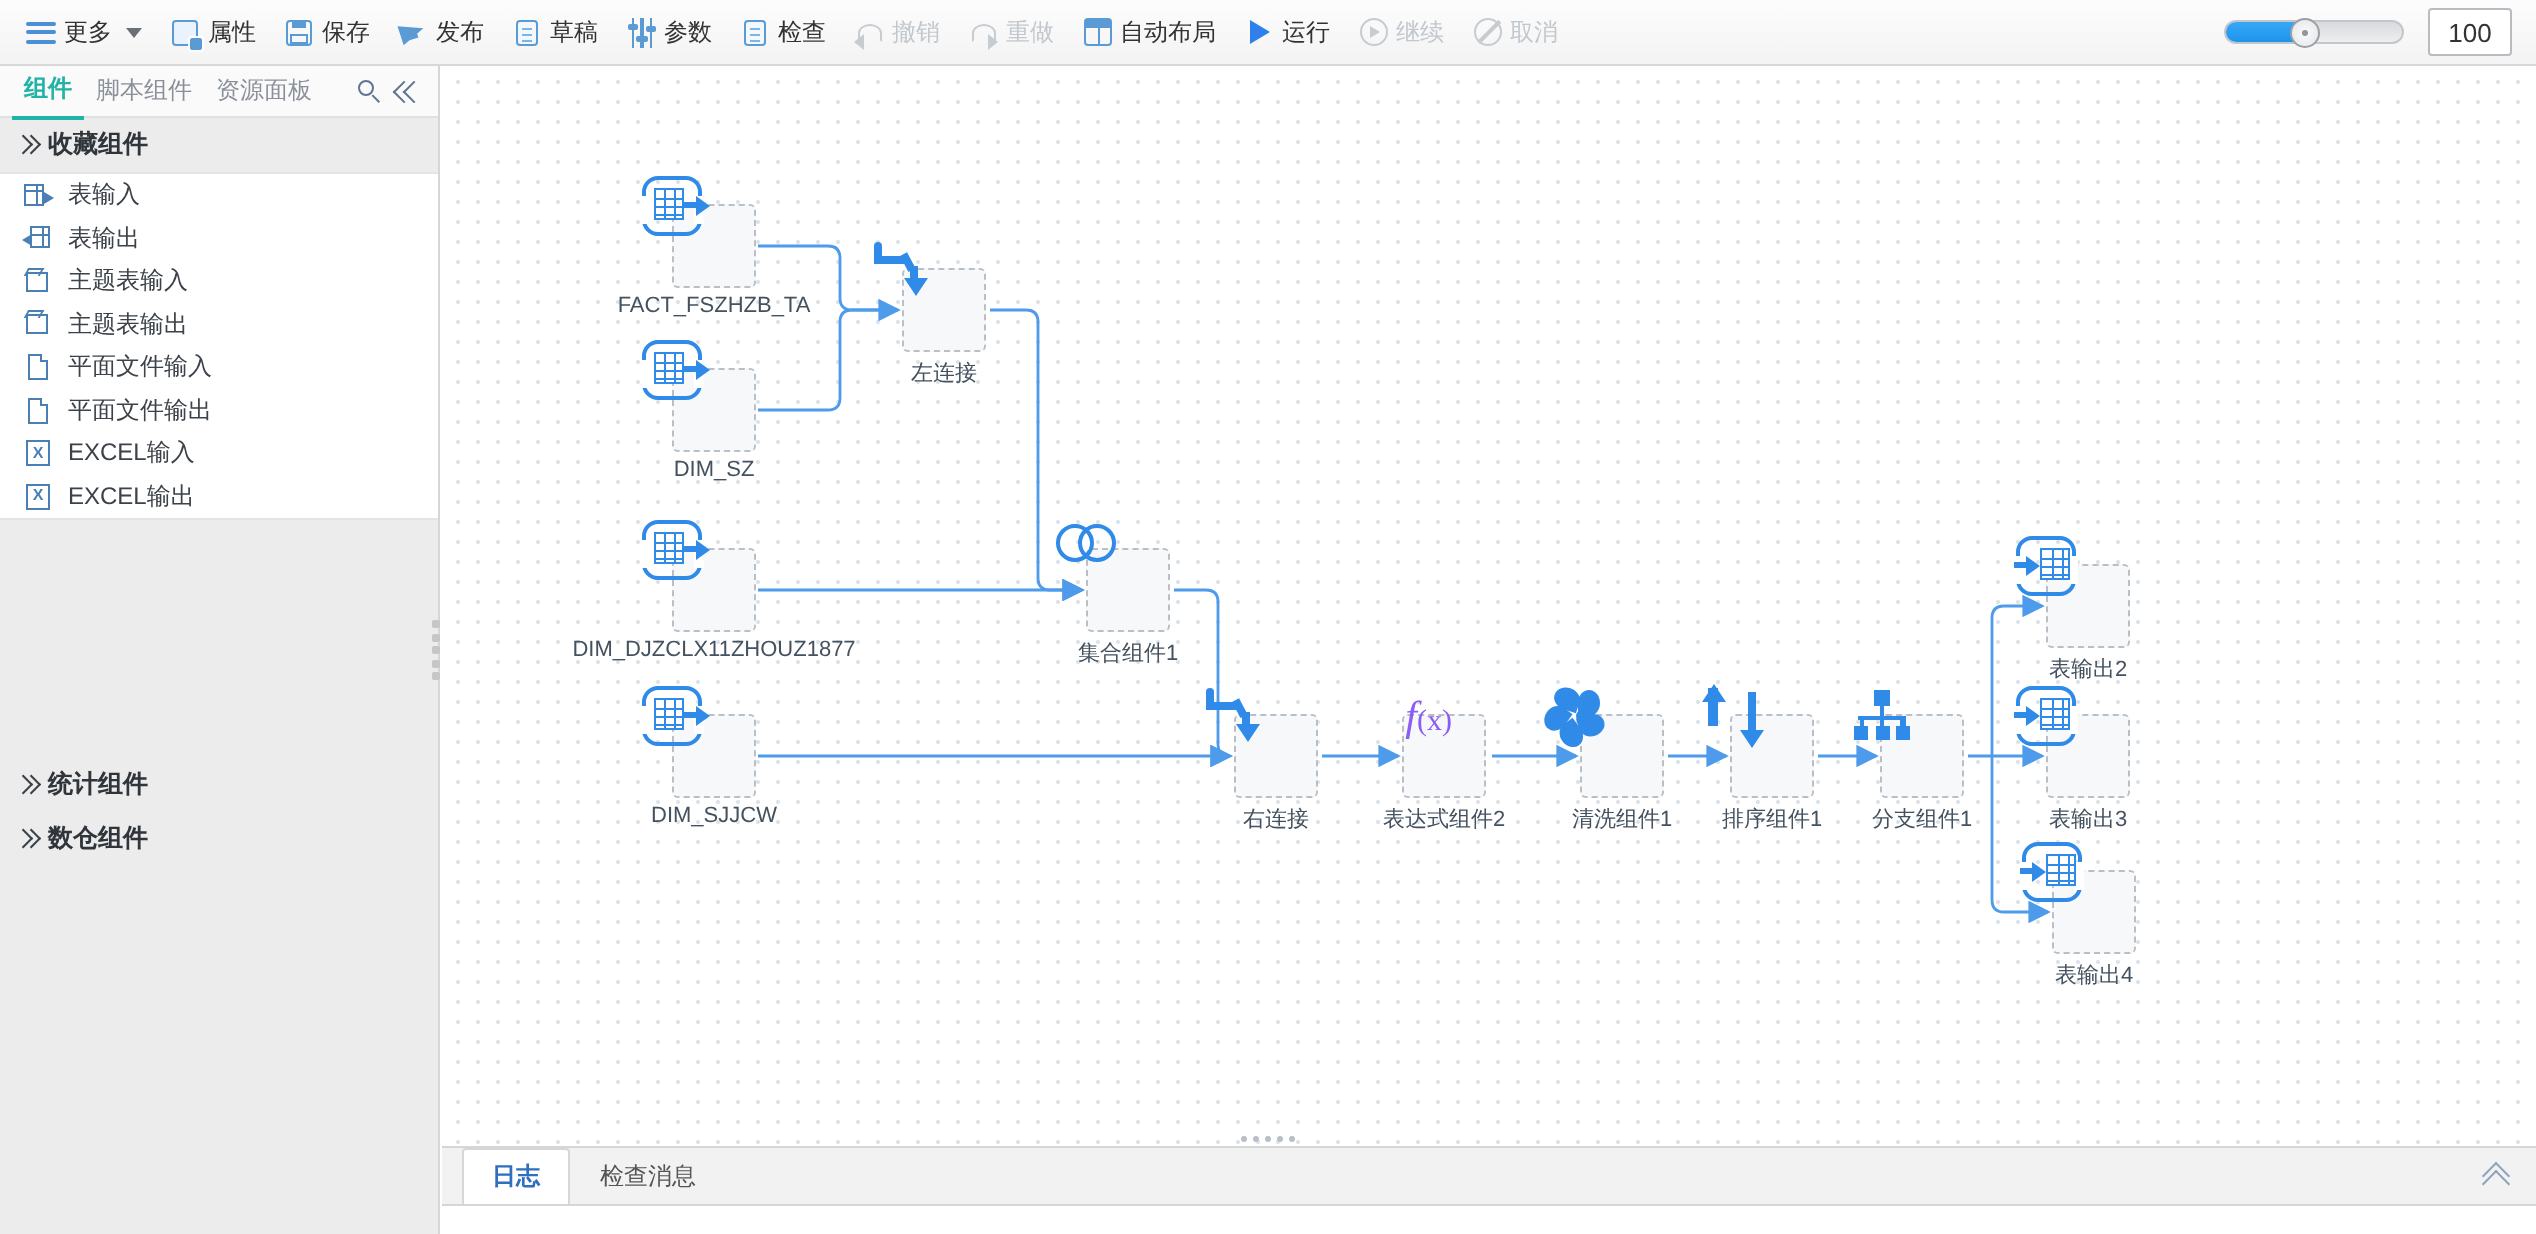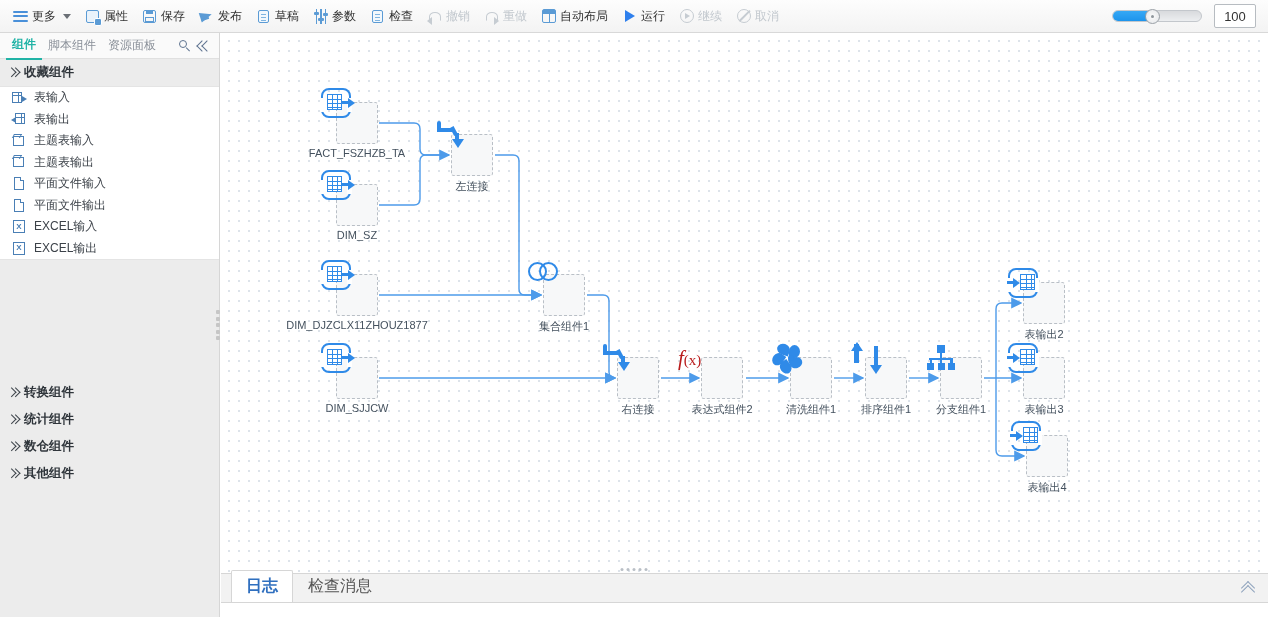--- a/index.html
+++ b/index.html
@@ -205,22 +205,22 @@
              border-right:6px solid transparent;border-top:9px solid #2f8ae8;}
   .gjoin.right{transform:scaleX(1);}
 
   
   .gvenn{position:absolute;left:-15px;top:-14px;width:30px;height:28px;}
   .gvenn i{position:absolute;top:1px;width:19px;height:19px;border:2.6px solid #2f8ae8;border-radius:50%;box-sizing:border-box;}
   .gvenn i:nth-child(1){left:-1px;}
   .gvenn i:nth-child(2){left:10px;}
 
   
-  .gfx{position:absolute;left:-24px;top:-13px;width:48px;height:26px;text-align:left;
-       color:#b91c1c;font-size:21px;line-height:26px;font-family:"Liberation Serif",serif;}
+  .gfx{position:absolute;left:-24px;top:-13px;width:48px;height:26px;text-align:right;
+       color:#8b5cf6;font-size:21px;line-height:26px;font-family:"Liberation Serif",serif;}
   .gfx b{font-style:italic;font-weight:normal;}
   .gfx span{font-size:15px;}
 
   
   .gfan{position:absolute;left:-15px;top:-15px;width:30px;height:30px;}
   .gfan i{position:absolute;left:13px;top:2px;width:11px;height:13px;background:#2f8ae8;
           border-radius:60% 60% 60% 0;transform-origin:-1.5px 13px;}
   .gfan i:nth-child(1){transform:rotate(0deg);}
   .gfan i:nth-child(2){transform:rotate(72deg);}
   .gfan i:nth-child(3){transform:rotate(144deg);}
@@ -252,21 +252,21 @@
 
   
   .hsplit{position:absolute;left:50%;bottom:46px;transform:translateX(-50%);display:flex;gap:3px;
           z-index:4;cursor:row-resize;}
   .hsplit i{width:3px;height:3px;background:#b9bfc6;border-radius:50%;}
 
   
   .bottom{position:absolute;left:221px;right:0;bottom:0;height:44px;background:#f2f2f2;
           border-top:1px solid #d6d6d6;box-sizing:border-box;}
   .btabs{display:flex;align-items:flex-end;height:28px;padding-left:10px;box-sizing:border-box;}
-  .btab{padding:5px 14px 5px;font-size:16px;color:#555;cursor:pointer;border:1px solid transparent;
+  .btab{padding:5px 14px 5px;font-size:12px;color:#555;cursor:pointer;border:1px solid transparent;
         border-bottom:none;border-radius:2px 2px 0 0;}
   .btab.active{background:#fff;border-color:#d6d6d6;color:#2f6fbf;font-weight:bold;}
   .bexpand{position:absolute;right:12px;top:8px;width:14px;height:14px;cursor:pointer;}
   .bexpand i{position:absolute;left:1px;width:9px;height:9px;border-left:1.8px solid #8fa3bd;
              border-top:1.8px solid #8fa3bd;transform:rotate(45deg);}
   .bexpand i:nth-child(1){top:1px}.bexpand i:nth-child(2){top:5px}
   .bbody{position:absolute;left:0;right:0;top:28px;bottom:0;background:#fff;border-top:1px solid #d6d6d6;}
 </style>
 </head>
 <body>
@@ -479,42 +479,28 @@
         </div>
       </div>
 
       <div style="height:119px"></div>
 
       <div class="grp">
         <span class="gchev closed">
             <i></i>
             <i></i>
           </span>
-        <span>转换组件</span>
+        <span>统计组件</span>
       </div>
       <div class="grp">
         <span class="gchev closed">
             <i></i>
             <i></i>
           </span>
-        <span>统计组件</span>
-      </div>
-      <div class="grp">
-        <span class="gchev closed">
-            <i></i>
-            <i></i>
-          </span>
         <span>数仓组件</span>
-      </div>
-      <div class="grp">
-        <span class="gchev closed">
-            <i></i>
-            <i></i>
-          </span>
-        <span>其他组件</span>
       </div>
     </div>
   </div>
 
   <div class="vsplit">
     <i></i>
       <i></i>
       <i></i>
       <i></i>
       <i></i>

